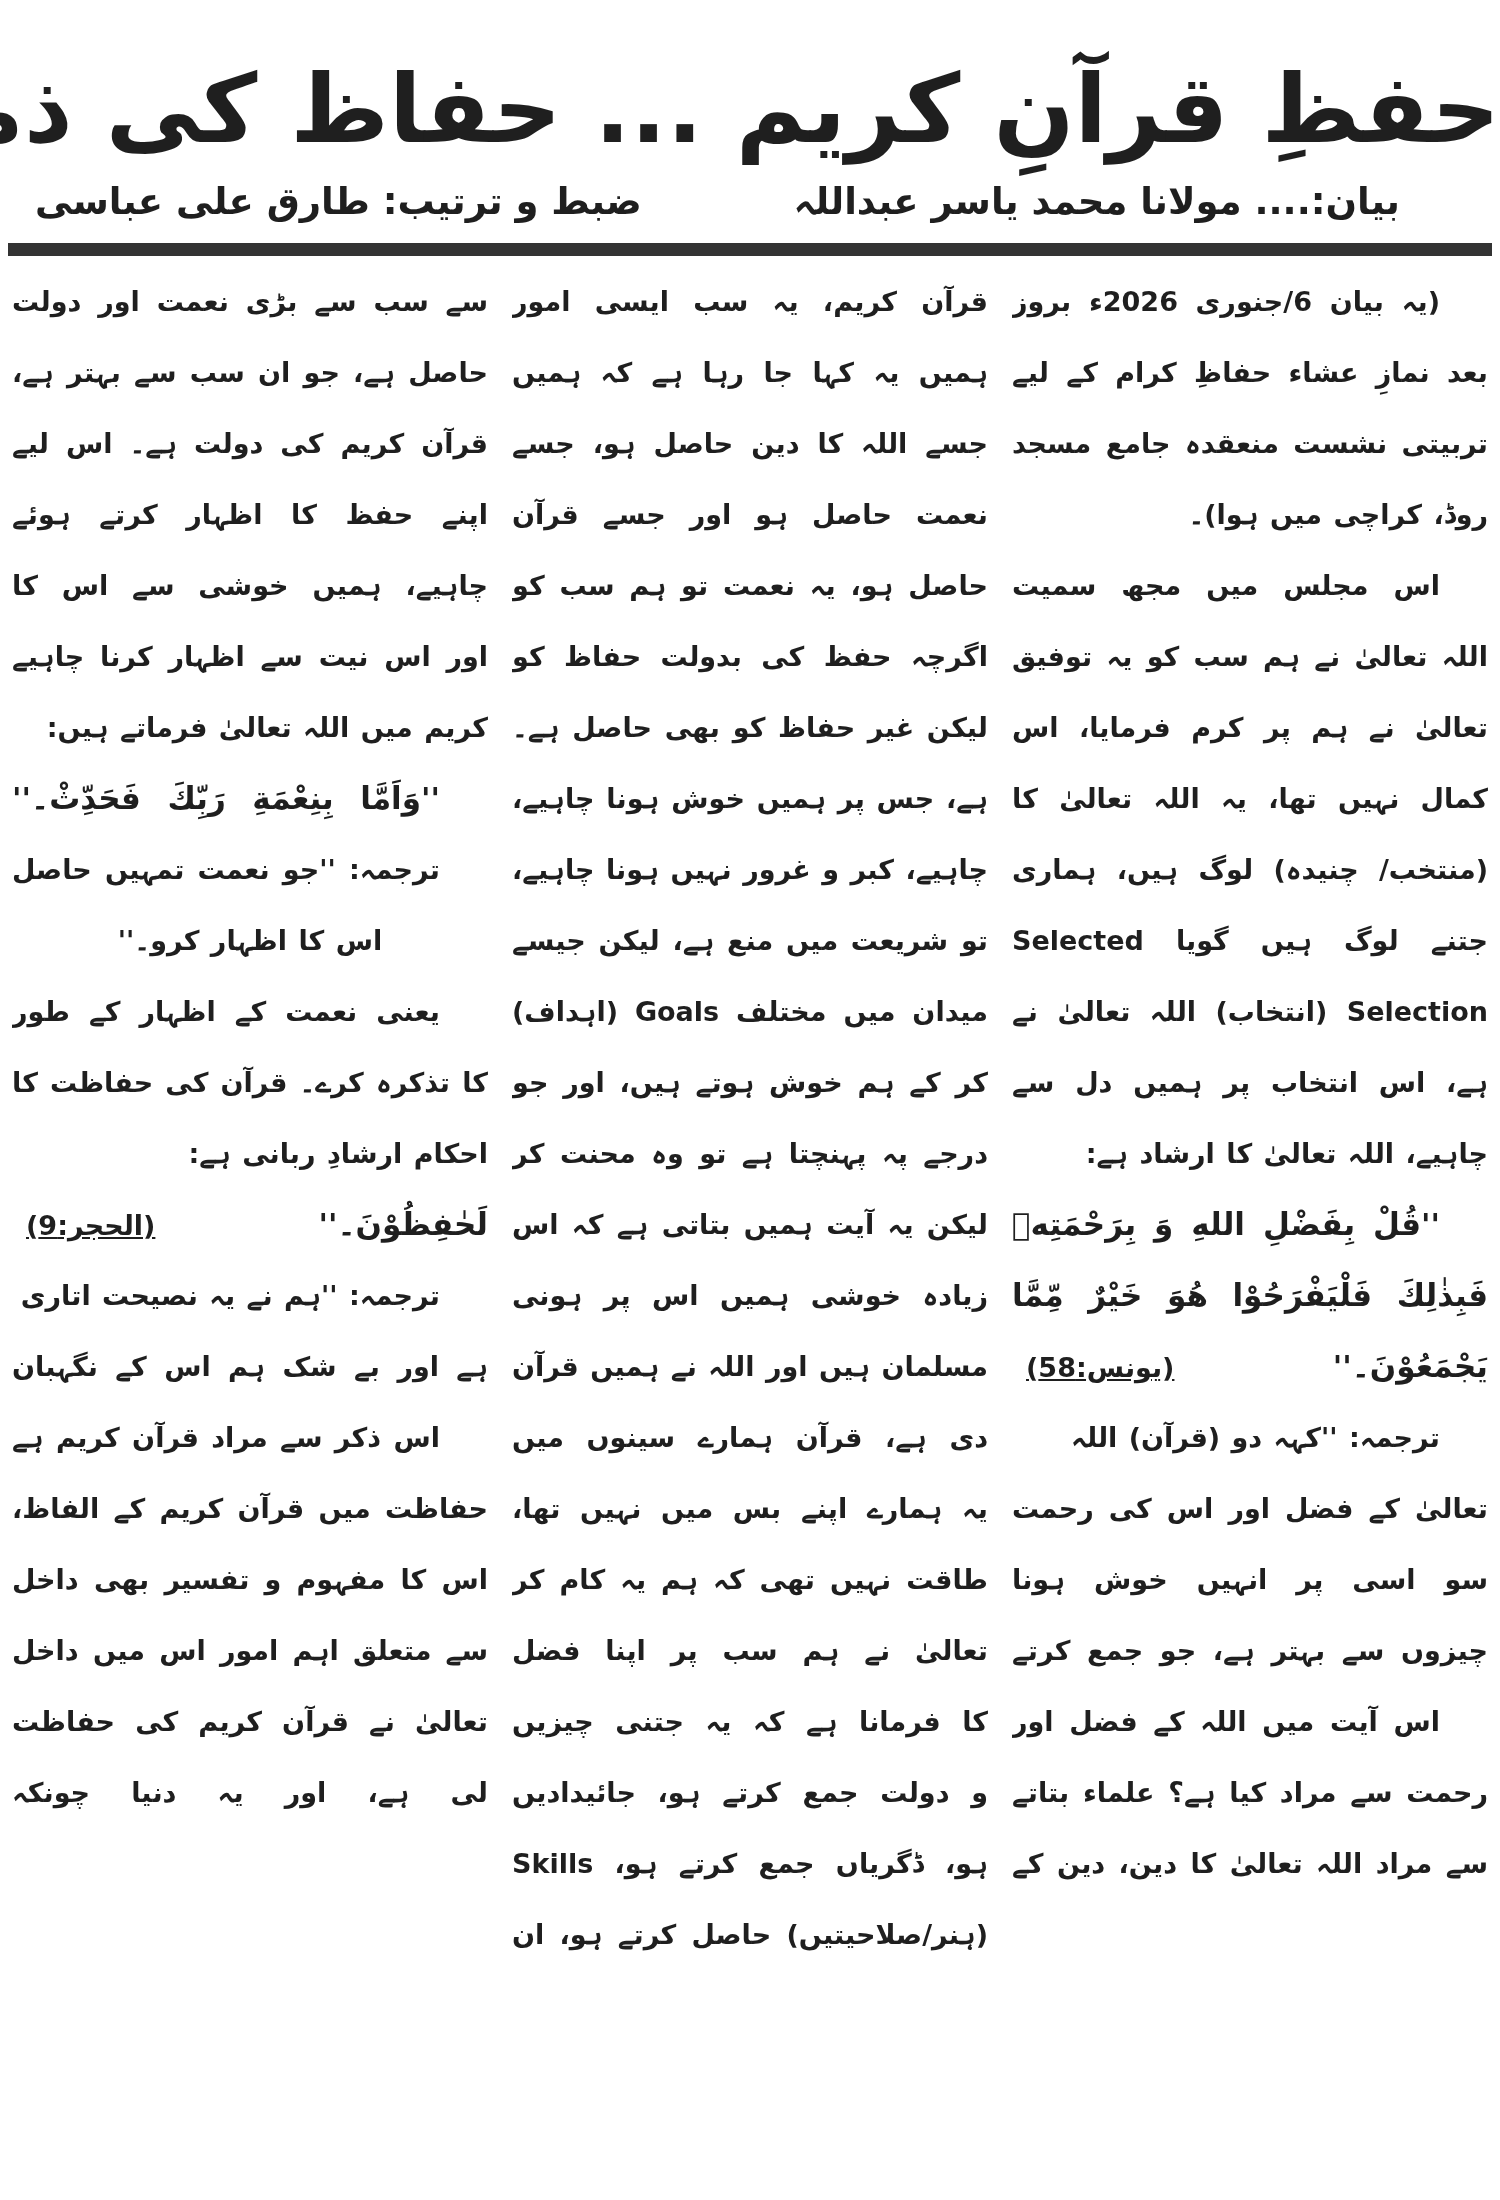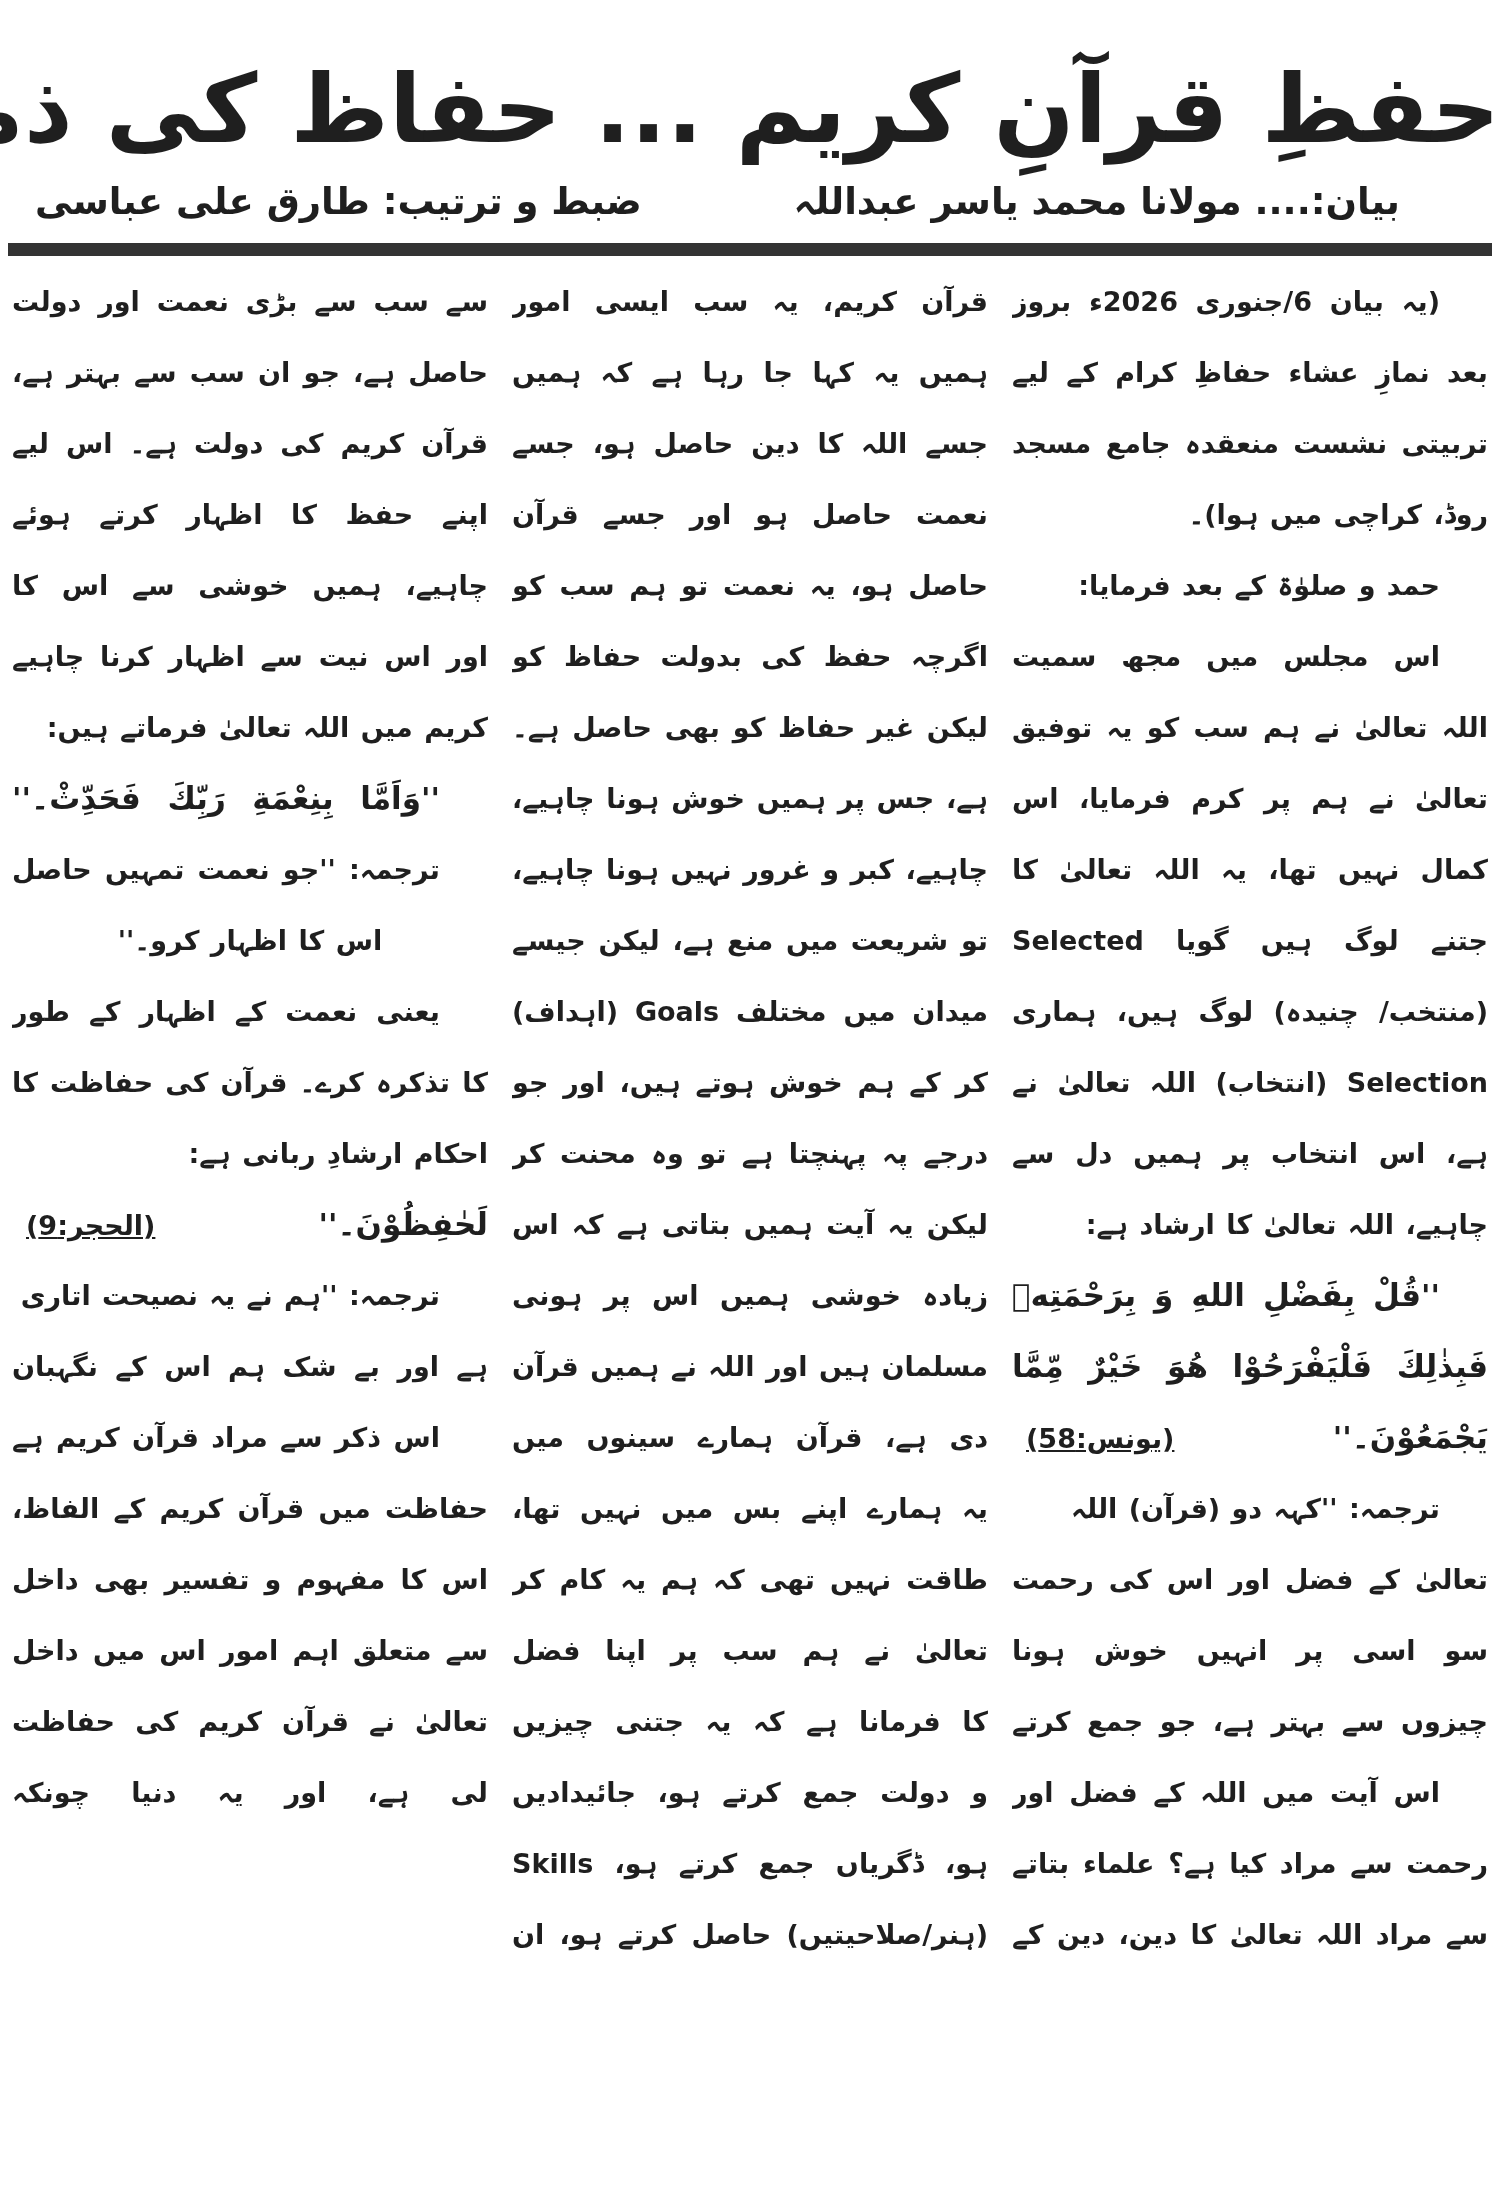--- a/index.html
+++ b/index.html
@@ -71,27 +71,26 @@
   </div>
 
   <div class="rule"></div>
 
   <div class="columns">
     <div class="column">
         <div class="line indent">(یہ بیان 6/جنوری 2026ء بروز منگل</div>
         <div class="line">بعد نمازِ عشاء حفاظِ کرام کے لیے ایک مفید</div>
         <div class="line">تربیتی نشست منعقدہ جامع مسجد نجم، شہید ملت</div>
         <div class="line last">روڈ، کراچی میں ہوا)۔</div>
-        <div class="line indent last">حمد و صلوٰۃ کے بعد فرمایا:</div>
         <div class="line indent">اس مجلس میں مجھ سمیت جتنے حفاظ ہیں،</div>
         <div class="line">اللہ تعالیٰ نے ہم سب کو یہ توفیق دی اور اللہ</div>
         <div class="line">تعالیٰ نے ہم پر کرم فرمایا، اس میں ہمارا کوئی</div>
         <div class="line">کمال نہیں تھا، یہ اللہ تعالیٰ کا انتخاب ہے اور ہم</div>
+        <div class="line">(منتخب/ چنیدہ) لوگ ہیں، ہماری</div>
         <div class="line">جتنے لوگ ہیں گویا Selected</div>
-        <div class="line">(منتخب/ چنیدہ) لوگ ہیں، ہماری</div>
         <div class="line">Selection (انتخاب) اللہ تعالیٰ نے کی</div>
         <div class="line">ہے، اس انتخاب پر ہمیں دل سے خوش ہونا</div>
         <div class="line last">چاہیے، اللہ تعالیٰ کا ارشاد ہے:</div>
         <div class="line verse indent">''قُلْ بِفَضْلِ اللهِ وَ بِرَحْمَتِهٖ</div>
         <div class="line verse">فَبِذٰلِكَ فَلْيَفْرَحُوْا هُوَ خَيْرٌ مِّمَّا</div>
         <div class="line verse has-ref">
           <span>يَجْمَعُوْنَ۔''</span>
           <span class="ref">(یونس:58)</span>
         </div>
         <div class="line indent last">ترجمہ: ''کہہ دو (قرآن) اللہ</div>

